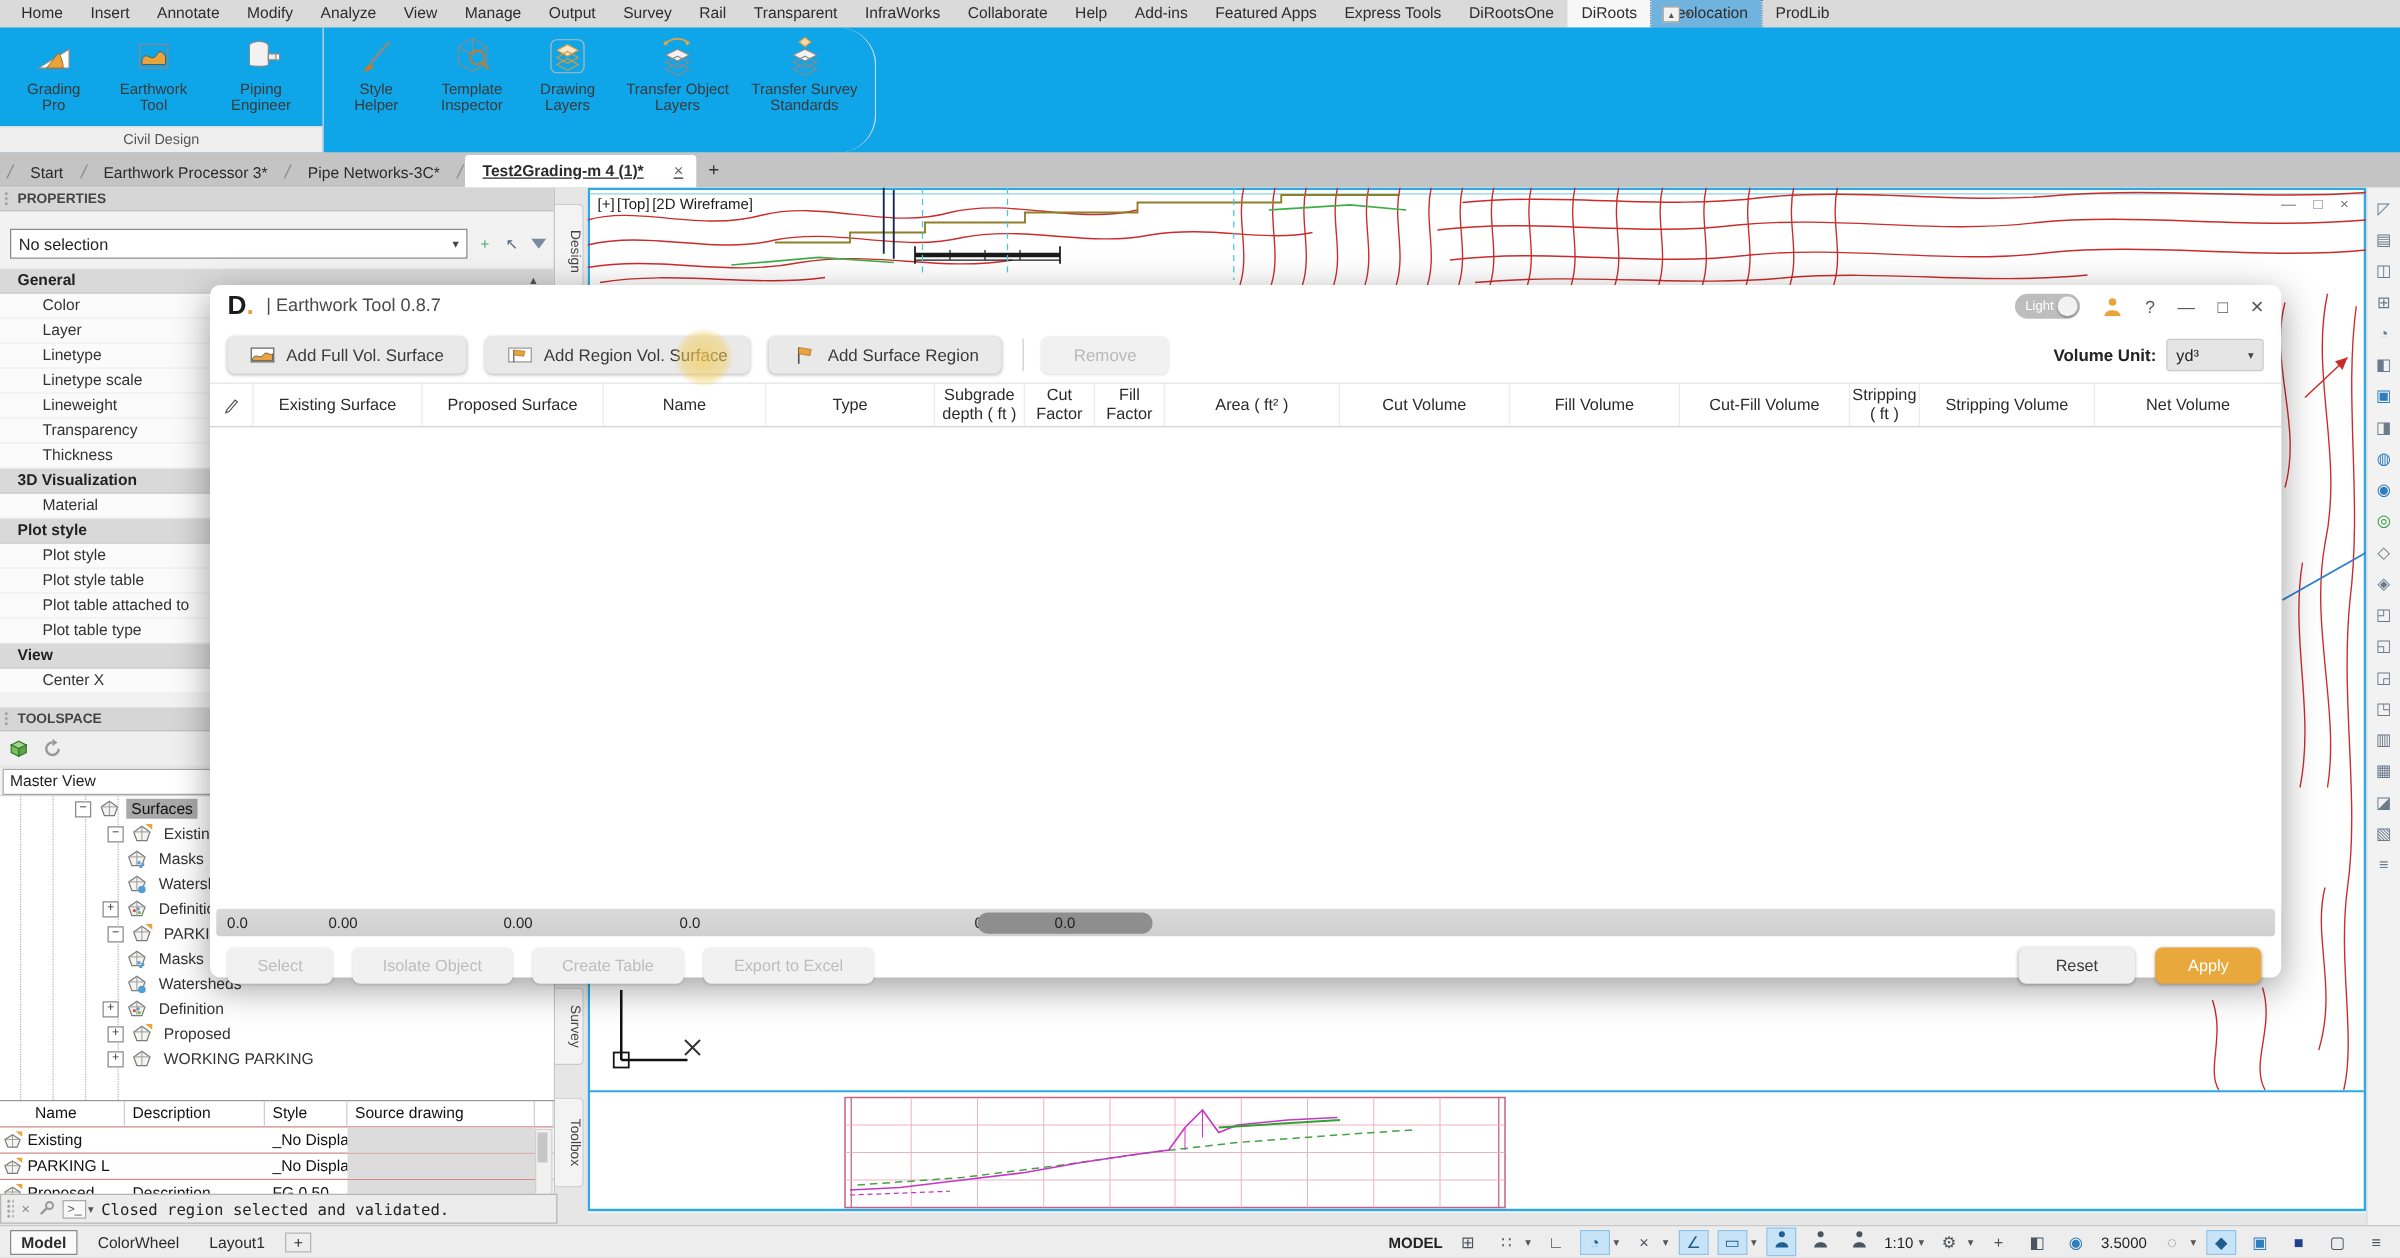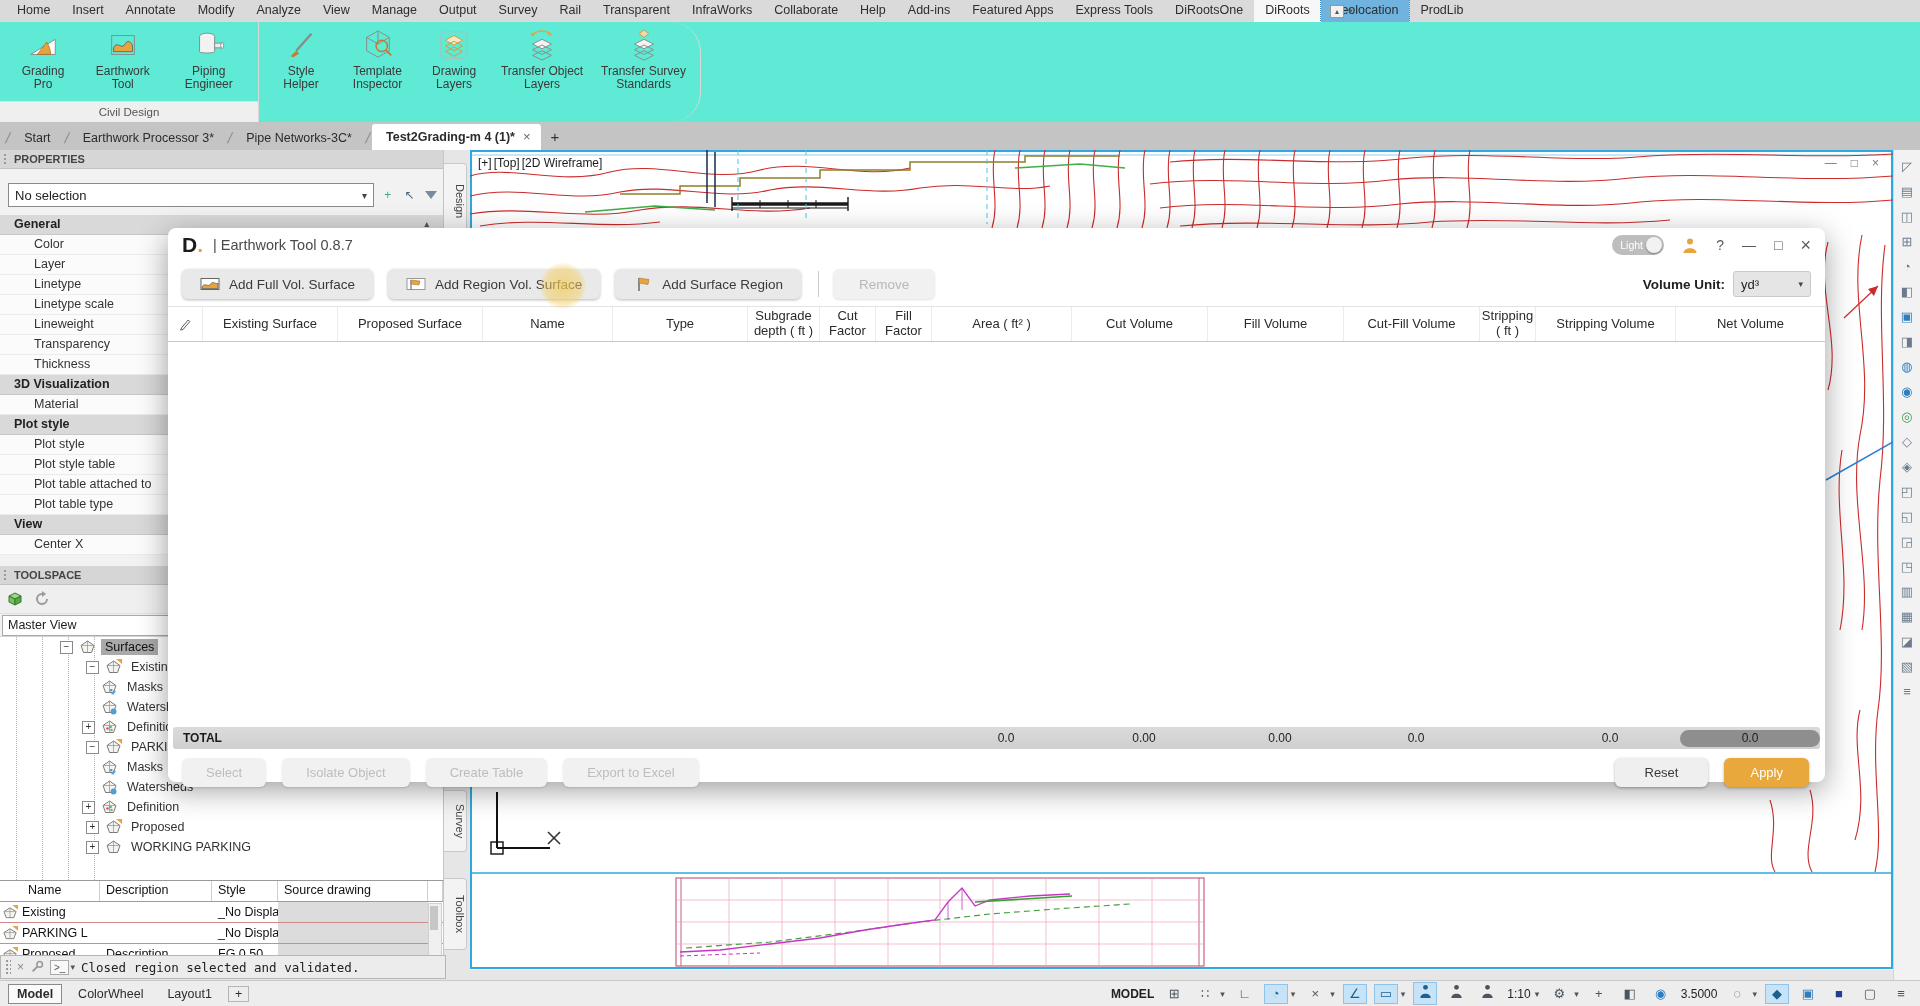--- a/index.html
+++ b/index.html
@@ -7,33 +7,33 @@
 
   
   #menubar{position:absolute;left:0;top:0;width:1920px;height:22px;background:#DADADA;border-bottom:1px solid #CFCFCF;display:flex;align-items:stretch;list-style:none;margin:0;padding:0 0 0 6px;}
   .mitem{padding:3px 11px;font-size:12.5px;color:#2d2d2d;cursor:default;}
   .mitem.active{background:#F7F7F7;}
   .mitem.hl{background:#6FB3DE;outline:1px dotted #3C88B8;}
   #ribbon-min{display:flex;align-items:center;gap:4px;padding:0 8px;color:#555;}
   #ribbon-min .box{border:1px solid #999;background:#F2F2F2;font-size:8px;padding:0 4px;line-height:11px;}
 
   
-  #ribbon{position:absolute;left:0;top:22px;width:1920px;height:100px;background:#5eead4;border-bottom:1px solid #C9C9C9;}
+  #ribbon{position:absolute;left:0;top:22px;width:1920px;height:100px;background:#0ea5e9;border-bottom:1px solid #C9C9C9;}
   .rpanel{position:absolute;top:0;height:100px;border-right:1px solid #D8D8D8;}
   .rpanel .tools{display:flex;align-items:flex-start;height:78px;padding:4px 6px 0 6px;gap:2px;}
   .rtool{display:flex;flex-direction:column;align-items:center;justify-content:flex-start;padding:2px 6px;min-width:62px;cursor:default;}
   .rtool svg{width:34px;height:34px;margin-bottom:3px;}
   .rtool .rlabel{font-size:12px;color:#3a3a3a;text-align:center;line-height:1.1;}
   .rpanel .gtitle{position:absolute;left:0;bottom:0;width:100%;height:20px;background:#EFEFEF;border-top:1px solid #E0E0E0;text-align:center;font-size:11.5px;color:#555;line-height:20px;}
 
   
   #doctabs{position:absolute;left:0;top:122px;width:1920px;height:28px;background:#C4C4C4;display:flex;align-items:flex-end;padding-left:4px;}
   .dsep{color:#8d8d8d;font-size:15px;margin:0 2px 4px 2px;transform:skewX(-12deg);}
   .dtab{padding:5px 12px;font-size:12.5px;color:#2b2b2b;margin-top:16px;}
-  .dtab.active{background:#FFFFFF;font-weight:bold;border-radius:3px 3px 0 0;display:flex;align-items:center;gap:8px;padding:5px 10px 6px 14px;}
+  .dtab.active{background:#FFFFFF;font-weight:bold;border-radius:3px 3px 0 0;display:flex;align-items:center;gap:24px;padding:5px 10px 6px 14px;text-decoration:underline;}
   .dtab.active .tclose{font-weight:normal;color:#666;font-size:13px;}
   .dplus{font-size:15px;color:#333;padding:3px 10px 5px 10px;}
 
   
   .pal-header{height:18px;background:#D6D6D6;border-bottom:1px solid #C2C2C2;font-size:11px;font-weight:bold;color:#444;line-height:18px;padding-left:14px;position:relative;}
   .pal-header::before{content:"";position:absolute;left:3px;top:3px;bottom:3px;width:5px;
      background-image:radial-gradient(circle,#9a9a9a 1px,transparent 1.2px);background-size:4px 4px;}
   #properties{position:absolute;left:0;top:150px;width:443px;height:416px;background:#F2F2F2;border-right:1px solid #C5C5C5;}
   #prop-selrow{display:flex;align-items:center;gap:6px;padding:14px 4px 8px 8px;}
   #prop-select{flex:none;width:352px;height:22px;border:1px solid #8A8A8A;background:#fff;display:flex;align-items:center;justify-content:space-between;padding:0 6px;font-size:13px;color:#222;}
@@ -1057,21 +1057,20 @@
         <div class="th">Stripping ( ft )</div>
 
         <div class="th">Stripping Volume</div>
 
         <div class="th">Net Volume</div>
       </div>
 
     <div id="ework-body"></div>
 
     <div id="ework-total">
-      <span class="tl">TOTAL</span>
       <span class="tv">0.0</span>
       <span class="tv">0.00</span>
       <span class="tv">0.00</span>
       <span class="tv">0.0</span>
       <span class="tv"></span>
       <span class="tv">0.0</span>
       <span class="tv net">0.0</span>
     </div>
 
     <div id="dlg-actions">

